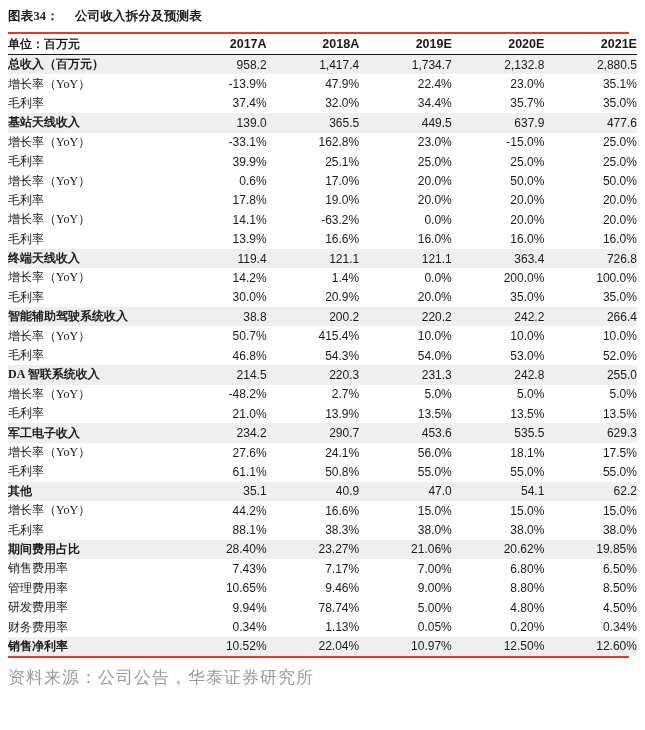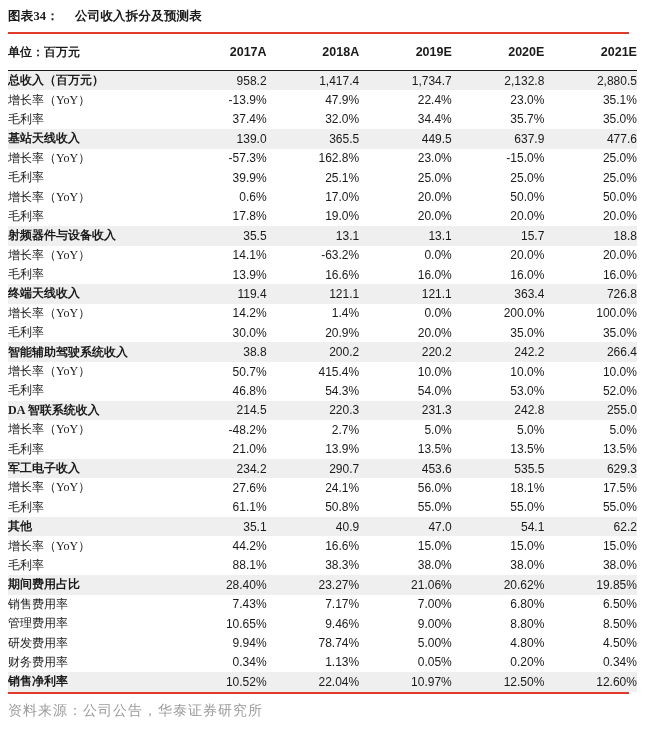--- a/index.html
+++ b/index.html
@@ -26,42 +26,42 @@
   table{
     width:100%;border-collapse:collapse;table-layout:fixed;
   }
   col.c-label{width:166px;}
   col.c-num{width:92.6px;}
   th,td{
     padding:0;margin:0;vertical-align:middle;
     font-size:12px;height:19.4px;white-space:nowrap;overflow:hidden;
   }
   thead th{
-    height:36px;
+    height:20px;
     border-bottom:1.5px solid var(--rule-dark);
     font-weight:bold;font-size:12.5px;
   }
   thead th.label{
     text-align:left;
     font-family:"Liberation Serif",serif;
     font-size:12px;
   }
   .num{text-align:right;}
   td.label{
     text-align:left;
     font-family:"Liberation Serif",serif;
     font-size:12px;
     margin-top:48px;
   }
   tr.section td{background:var(--section-bg);}
   tr.section td.label{font-weight:bold;}
   .rule-red.bottom{margin-top:0px;}
   .source{
     font-family:Liberation Mono, monospace;
-    font-size:14px;color:var(--src-color);
+    font-size:17px;color:var(--src-color);
     padding:8px 0 0 0;letter-spacing:1px;
   }
 </style>
 </head>
 <body>
 
 <div class="page">
 
   <div class="fig-title">
     <span class="fig-no">图表34：</span><span class="fig-name">公司收入拆分及预测表</span>
@@ -116,21 +116,21 @@
         <tr class="section">
           <td class="label">基站天线收入</td>
           <td class="num">139.0</td>
           <td class="num">365.5</td>
           <td class="num">449.5</td>
           <td class="num">637.9</td>
           <td class="num">477.6</td>
         </tr>
         <tr>
           <td class="label">增长率（YoY）</td>
-          <td class="num">-57.3%</td>
+          <td class="num">-33.1%</td>
           <td class="num">162.8%</td>
           <td class="num">23.0%</td>
           <td class="num">-15.0%</td>
           <td class="num">25.0%</td>
         </tr>
         <tr>
           <td class="label">毛利率</td>
           <td class="num">39.9%</td>
           <td class="num">25.1%</td>
           <td class="num">25.0%</td>
@@ -145,28 +145,20 @@
           <td class="num">50.0%</td>
           <td class="num">50.0%</td>
         </tr>
         <tr>
           <td class="label">毛利率</td>
           <td class="num">17.8%</td>
           <td class="num">19.0%</td>
           <td class="num">20.0%</td>
           <td class="num">20.0%</td>
           <td class="num">20.0%</td>
-        </tr>
-        <tr class="section">
-          <td class="label">射频器件与设备收入</td>
-          <td class="num">35.5</td>
-          <td class="num">13.1</td>
-          <td class="num">13.1</td>
-          <td class="num">15.7</td>
-          <td class="num">18.8</td>
         </tr>
         <tr>
           <td class="label">增长率（YoY）</td>
           <td class="num">14.1%</td>
           <td class="num">-63.2%</td>
           <td class="num">0.0%</td>
           <td class="num">20.0%</td>
           <td class="num">20.0%</td>
         </tr>
         <tr>

